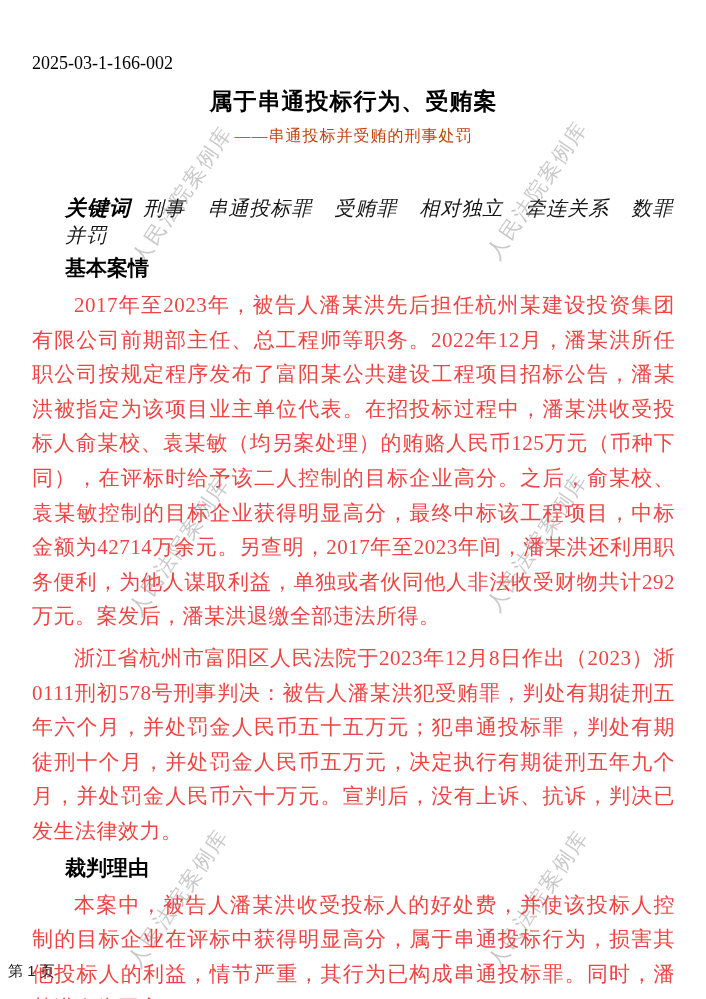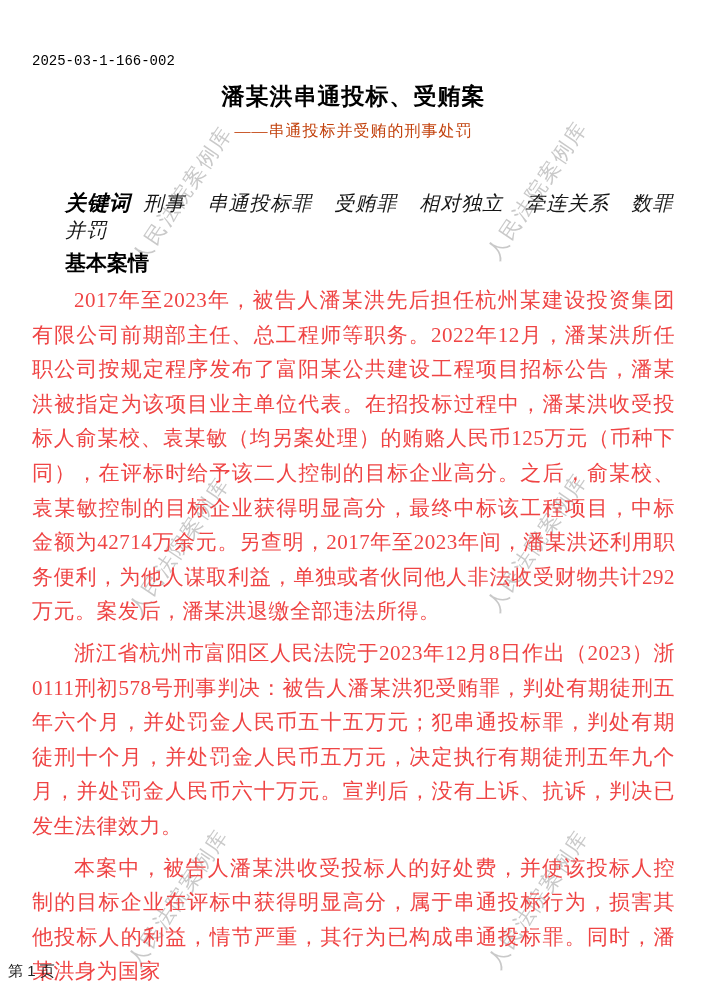--- a/index.html
+++ b/index.html
@@ -40,23 +40,23 @@
   .wm-6 { left: 538px; top: 899px; }
   
   .content {
     position: absolute;
     left: 32px;
     top: 53px;
     width: 643px;
     z-index: 2;
   }
   .doc-number {
-    font-size: 14px;
+    font-size: 18px;
     color: #000000;
-    font-family: Liberation Mono, monospace;
+    font-family: Liberation Serif, serif;
   }
   .doc-title {
     margin-top: 12px;
     text-align: center;
     font-size: 23px;
     font-weight: bold;
     letter-spacing: 1px;
     color: #000000;
   }
   .doc-subtitle {
@@ -124,40 +124,41 @@
     <span class="watermark wm-3">人民法院案例库</span>
     <span class="watermark wm-4">人民法院案例库</span>
     <span class="watermark wm-5">人民法院案例库</span>
     <span class="watermark wm-6">人民法院案例库</span>
   </div>
 
   <div class="content">
 
     <div class="doc-number">2025-03-1-166-002</div>
 
-    <div class="doc-title">潘某洪串通投标、受贿案</div>
+    <div class="doc-title">属于串通投标行为、受贿案</div>
 
     <div class="doc-subtitle">——串通投标并受贿的刑事处罚</div>
 
     <div class="keywords-line">
       <span class="keywords-label">关键词</span>
       <span class="keyword-item">刑事</span>
       <span class="keyword-item">串通投标罪</span>
       <span class="keyword-item">受贿罪</span>
       <span class="keyword-item">相对独立</span>
       <span class="keyword-item">牵连关系</span>
       <span class="keyword-item">数罪并罚</span>
     </div>
 
     <div class="section-heading">基本案情</div>
 
     <p class="para">2017年至2023年，被告人潘某洪先后担任杭州某建设投资集团有限公司前期部主任、总工程师等职务。2022年12月，潘某洪所任职公司按规定程序发布了富阳某公共建设工程项目招标公告，潘某洪被指定为该项目业主单位代表。在招投标过程中，潘某洪收受投标人俞某校、袁某敏（均另案处理）的贿赂人民币125万元（币种下同），在评标时给予该二人控制的目标企业高分。之后，俞某校、袁某敏控制的目标企业获得明显高分，最终中标该工程项目，中标金额为42714万余元。另查明，2017年至2023年间，潘某洪还利用职务便利，为他人谋取利益，单独或者伙同他人非法收受财物共计292万元。案发后，潘某洪退缴全部违法所得。</p>
 
     <p class="para judgment">浙江省杭州市富阳区人民法院于2023年12月8日作出（2023）浙0111刑初578号刑事判决：被告人潘某洪犯受贿罪，判处有期徒刑五年六个月，并处罚金人民币五十五万元；犯串通投标罪，判处有期徒刑十个月，并处罚金人民币五万元，决定执行有期徒刑五年九个月，并处罚金人民币六十万元。宣判后，没有上诉、抗诉，判决已发生法律效力。</p>
 
+    <div class="section-heading">裁判理由</div>
 
     <p class="para">本案中，被告人潘某洪收受投标人的好处费，并使该投标人控制的目标企业在评标中获得明显高分，属于串通投标行为，损害其他投标人的利益，情节严重，其行为已构成串通投标罪。同时，潘某洪身为国家</p>
 
   </div>
 
   <div class="page-footer">第 1 页</div>
 
 </div>
 
 </body></html>

